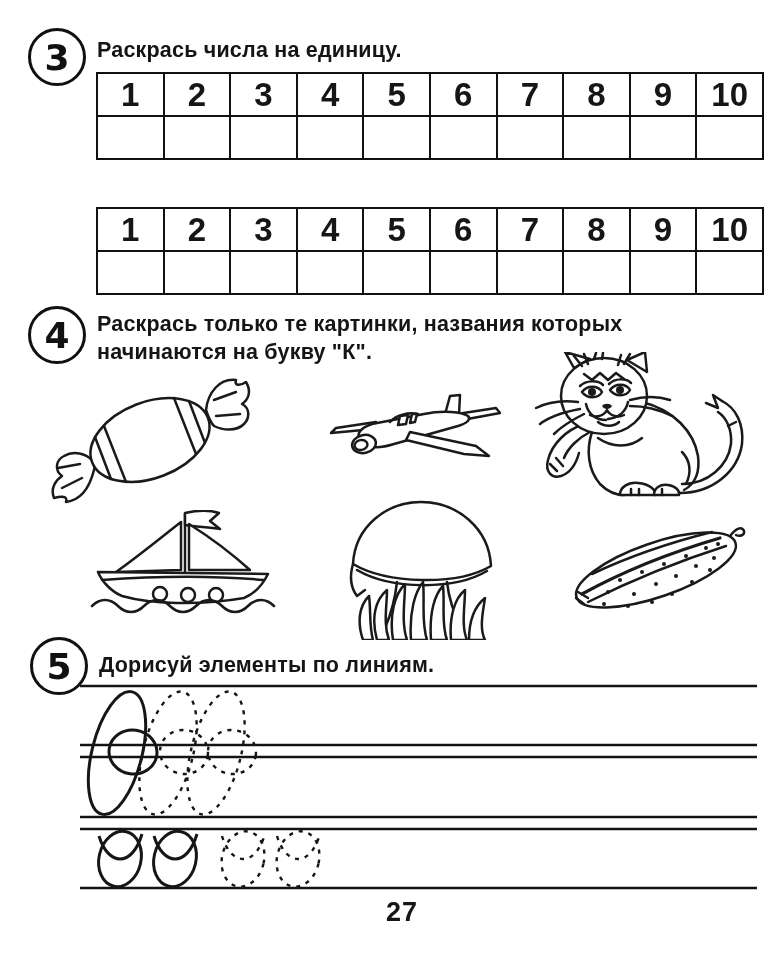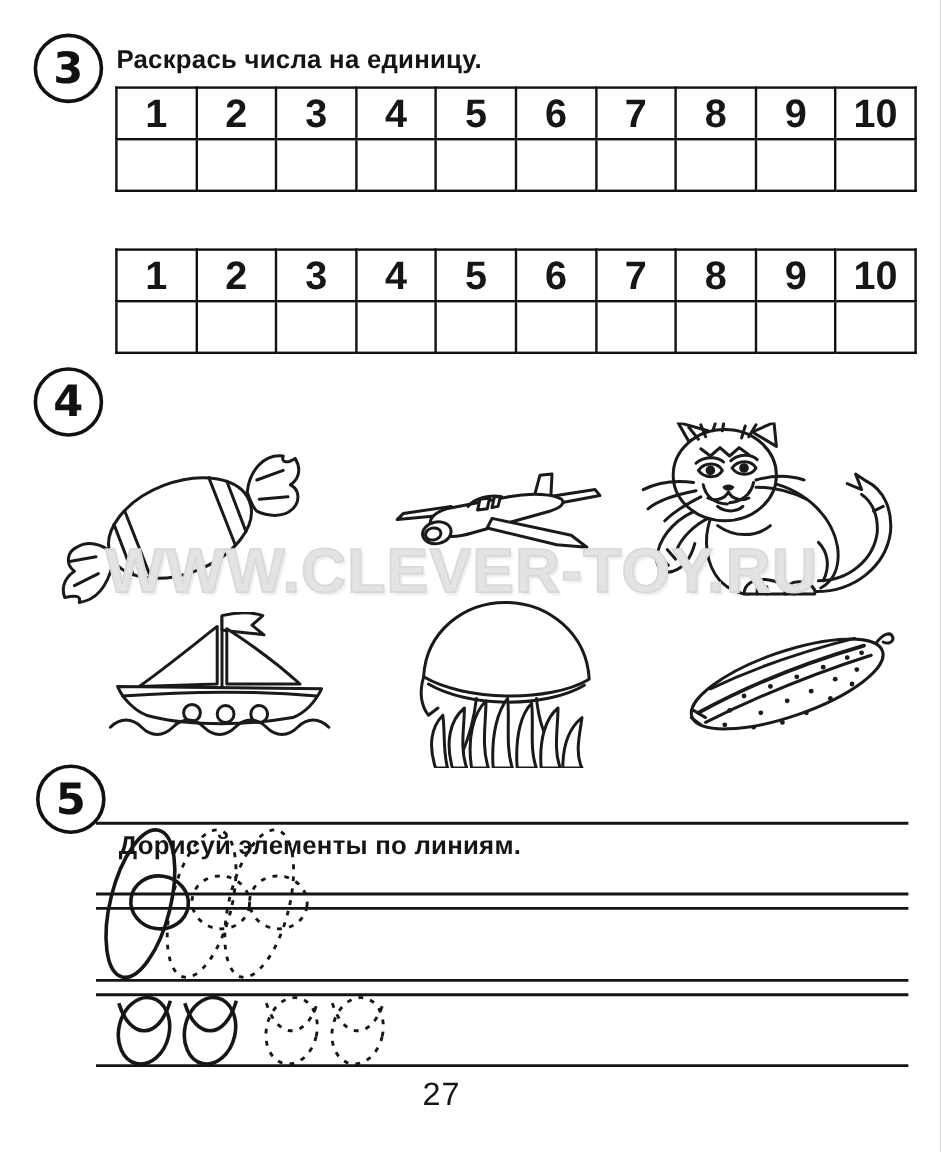--- a/index.html
+++ b/index.html
@@ -32,22 +32,22 @@
   .pic path,.pic line,.pic ellipse,.pic circle,.pic polyline{vector-effect:none;}
   .watermark{
     position:absolute;left:88px;top:446px;font-size:52px;font-weight:bold;
     letter-spacing:1px;white-space:nowrap;color:#e3e3e3;
     -webkit-text-stroke:1.5px #d9d9d9;
     text-shadow:2px 3px 2px rgba(0,0,0,0.08);
     z-index:6;
   }
   .writing{position:absolute;left:0;top:672px;z-index:2;}
   .page-number{
-    position:absolute;left:352px;top:897px;width:66px;text-align:left;
-    font-size:27px;font-weight:normal;color:#161616;letter-spacing:1px;
+    position:absolute;left:352px;top:897px;width:66px;text-align:right;
+    font-size:27px;font-weight:bold;color:#161616;letter-spacing:1px;
   }
   .ink{stroke:#1a1a1a;fill:none;stroke-width:2.5;stroke-linecap:round;stroke-linejoin:round;}
   .inkw{stroke:#1a1a1a;fill:#ffffff;stroke-width:2.5;stroke-linecap:round;stroke-linejoin:round;}
   .fill{fill:#1a1a1a;stroke:none;}
 </style>
 </head>
 <body>
 
 <div class="page">
 
@@ -111,20 +111,21 @@
           <td></td>
       <td></td>
           <td></td>
     </tr>
   </tbody>
     </table>
 
   <div class="badge" style="left:28px;top:306px;">
     <span>4</span>
   </div>
+  <div class="heading wrap" style="left:97px;top:310px;width:575px;">Раскрась только те картинки, названия которых начинаются на букву "К".</div>
 
   <svg class="pic" style="left:38px;top:370px;" width="215" height="148" viewBox="0 0 215 148">
     <g>
       <path class="inkw" d="M 168 40 C 170 22 182 8 198 10 C 196 16 202 16 208 12 C 214 22 210 30 204 34 C 212 38 212 48 206 54 C 198 62 184 60 176 56 C 172 52 170 46 168 40 Z"></path>
       <path class="ink" d="M 176 30 L 198 22 M 178 46 L 202 44"></path>
       <path class="inkw" d="M 56 100 C 52 116 44 130 28 132 C 30 126 24 126 16 128 C 12 118 18 110 24 106 C 16 100 18 90 26 86 C 36 80 48 84 54 90 C 56 94 57 97 56 100 Z"></path>
       <path class="ink" d="M 44 108 L 24 118 M 42 94 L 20 98"></path>
       <ellipse class="inkw" cx="112" cy="70" rx="62" ry="38" transform="rotate(-21 112 70)"></ellipse>
       <path class="ink" d="M 136 28 L 158 84 M 151 31 L 167 73 M 66 56 L 88 112 M 57 67 L 73 109"></path>
     </g>
@@ -230,26 +231,25 @@
         <circle cx="84" cy="94" r="2"></circle>
           <circle cx="104" cy="86" r="2"></circle>
           <circle cx="124" cy="74" r="2"></circle>
         <circle cx="142" cy="62" r="2"></circle>
           <circle cx="36" cy="96" r="2"></circle>
           <circle cx="150" cy="36" r="2"></circle>
       </g>
     </g>
   </svg>
 
-  <div class="watermark">WWW.CLEVER-TOY.RU</div>
 
   <div class="badge" style="left:30px;top:637px;">
     <span>5</span>
   </div>
-  <div class="heading" style="left:99px;top:651px;margin-top:40px;">Дорисуй элементы по линиям.</div>
+  <div class="heading" style="left:99px;top:651px;">Дорисуй элементы по линиям.</div>
 
   <svg class="writing" width="784" height="235" viewBox="0 0 784 235">
     <defs>
       <g id="el-top" fill="none">
         <ellipse cx="117" cy="81" rx="25" ry="63" transform="rotate(14 117 81)"></ellipse>
         <ellipse cx="133" cy="80" rx="24" ry="22" transform="rotate(8 133 80)"></ellipse>
       </g>
       <g id="el-bot" fill="none">
         <ellipse cx="120" cy="187" rx="21" ry="28" transform="rotate(13 120 187)"></ellipse>
         <path d="M 99 164 C 108 194 132 196 142 162"></path>

